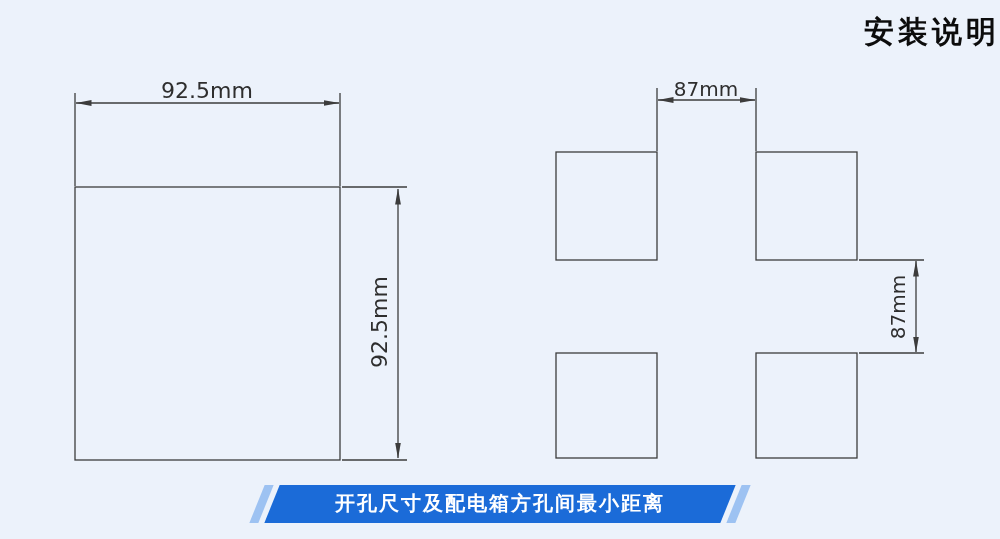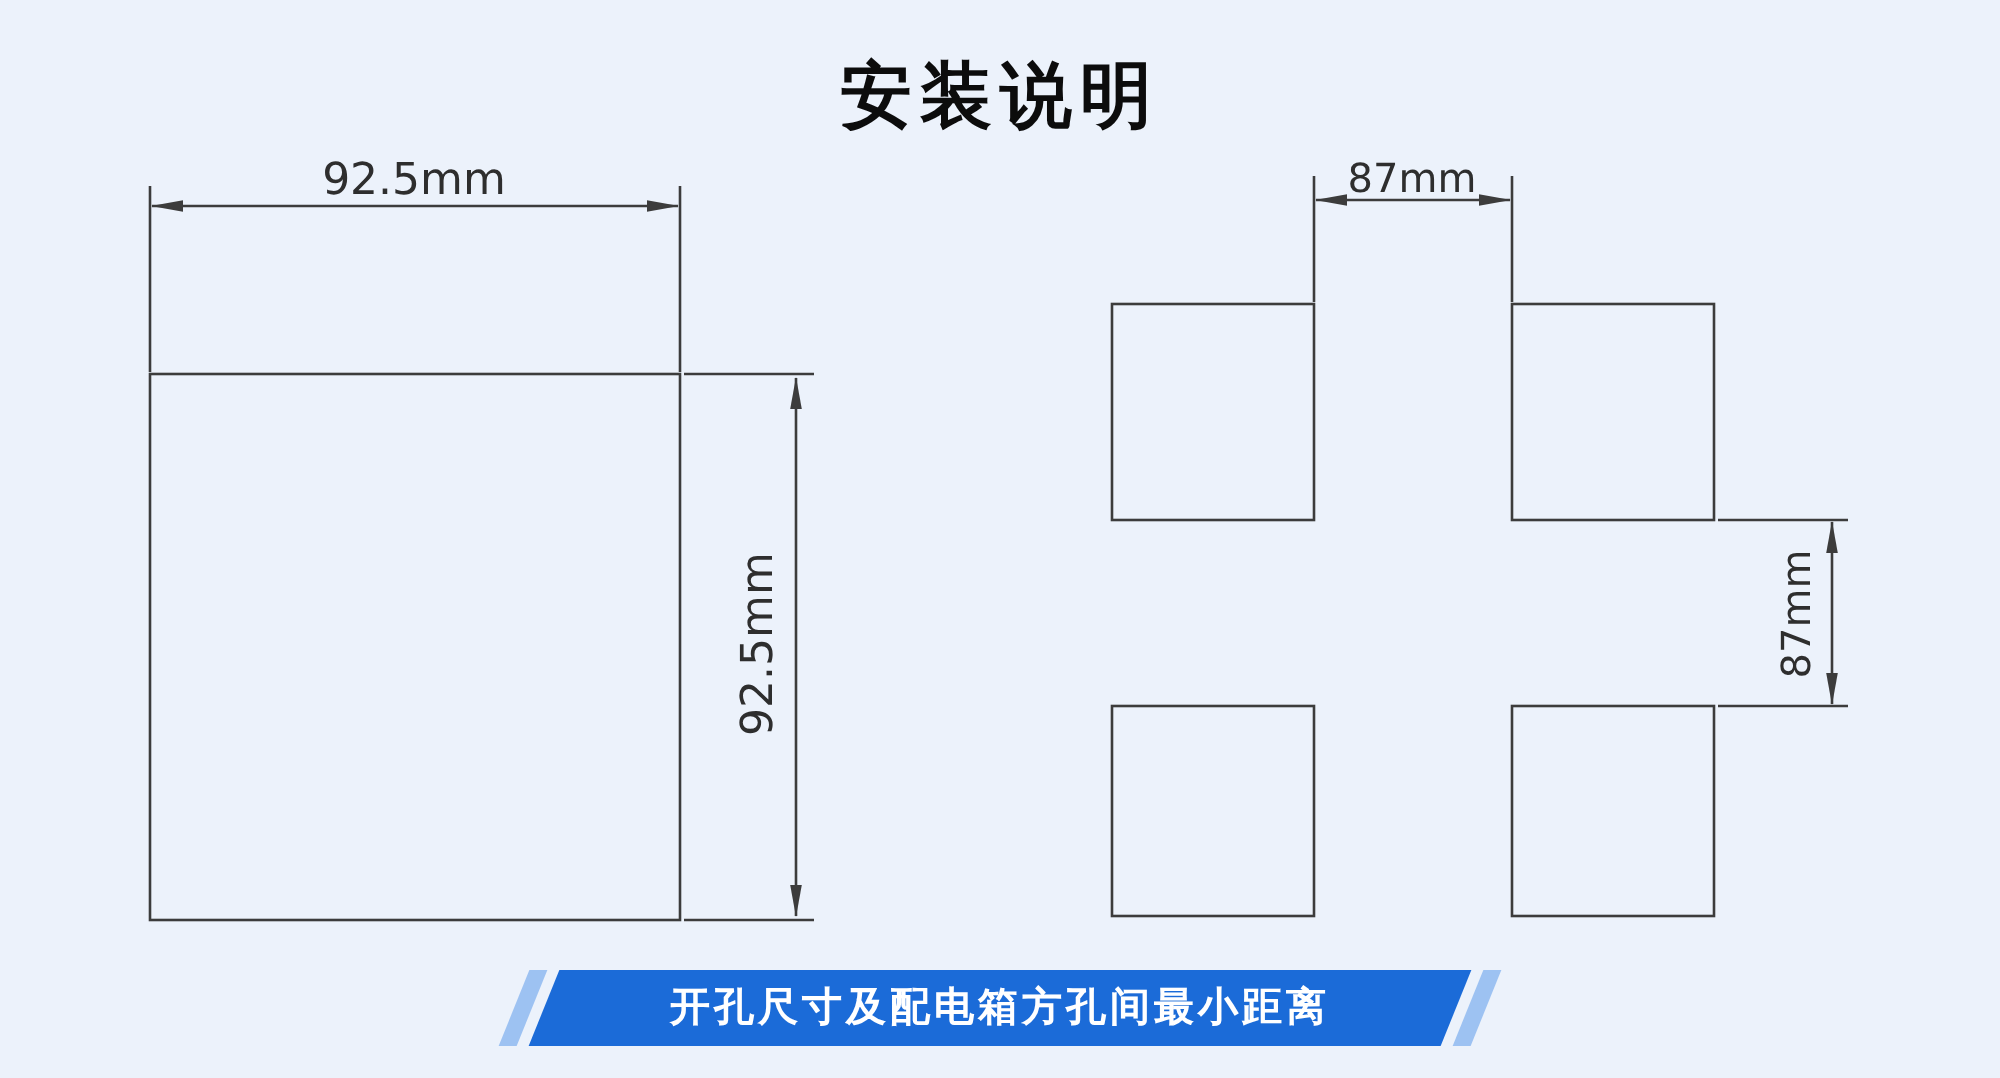--- a/index.html
+++ b/index.html
@@ -12,26 +12,25 @@
     height: 539px;
     background: #ecf2fb;
     overflow: hidden;
   }
 
   .title {
     position: absolute;
     top: 12px;
     left: 0;
     width: 100%;
-    text-align: center;
-    font-size: 36px;
+    text-align: right;
+    font-size: 30px;
     font-weight: 700;
     color: #0c0c0c;
     letter-spacing: 4px;
-    margin-top: 12px;
   }
 
   .drawing {
     position: absolute;
     left: 0; top: 0;
     width: 1000px; height: 539px;
   }
   .drawing line, .drawing rect {
     stroke: #3c3c3c;
     stroke-width: 1.3;

